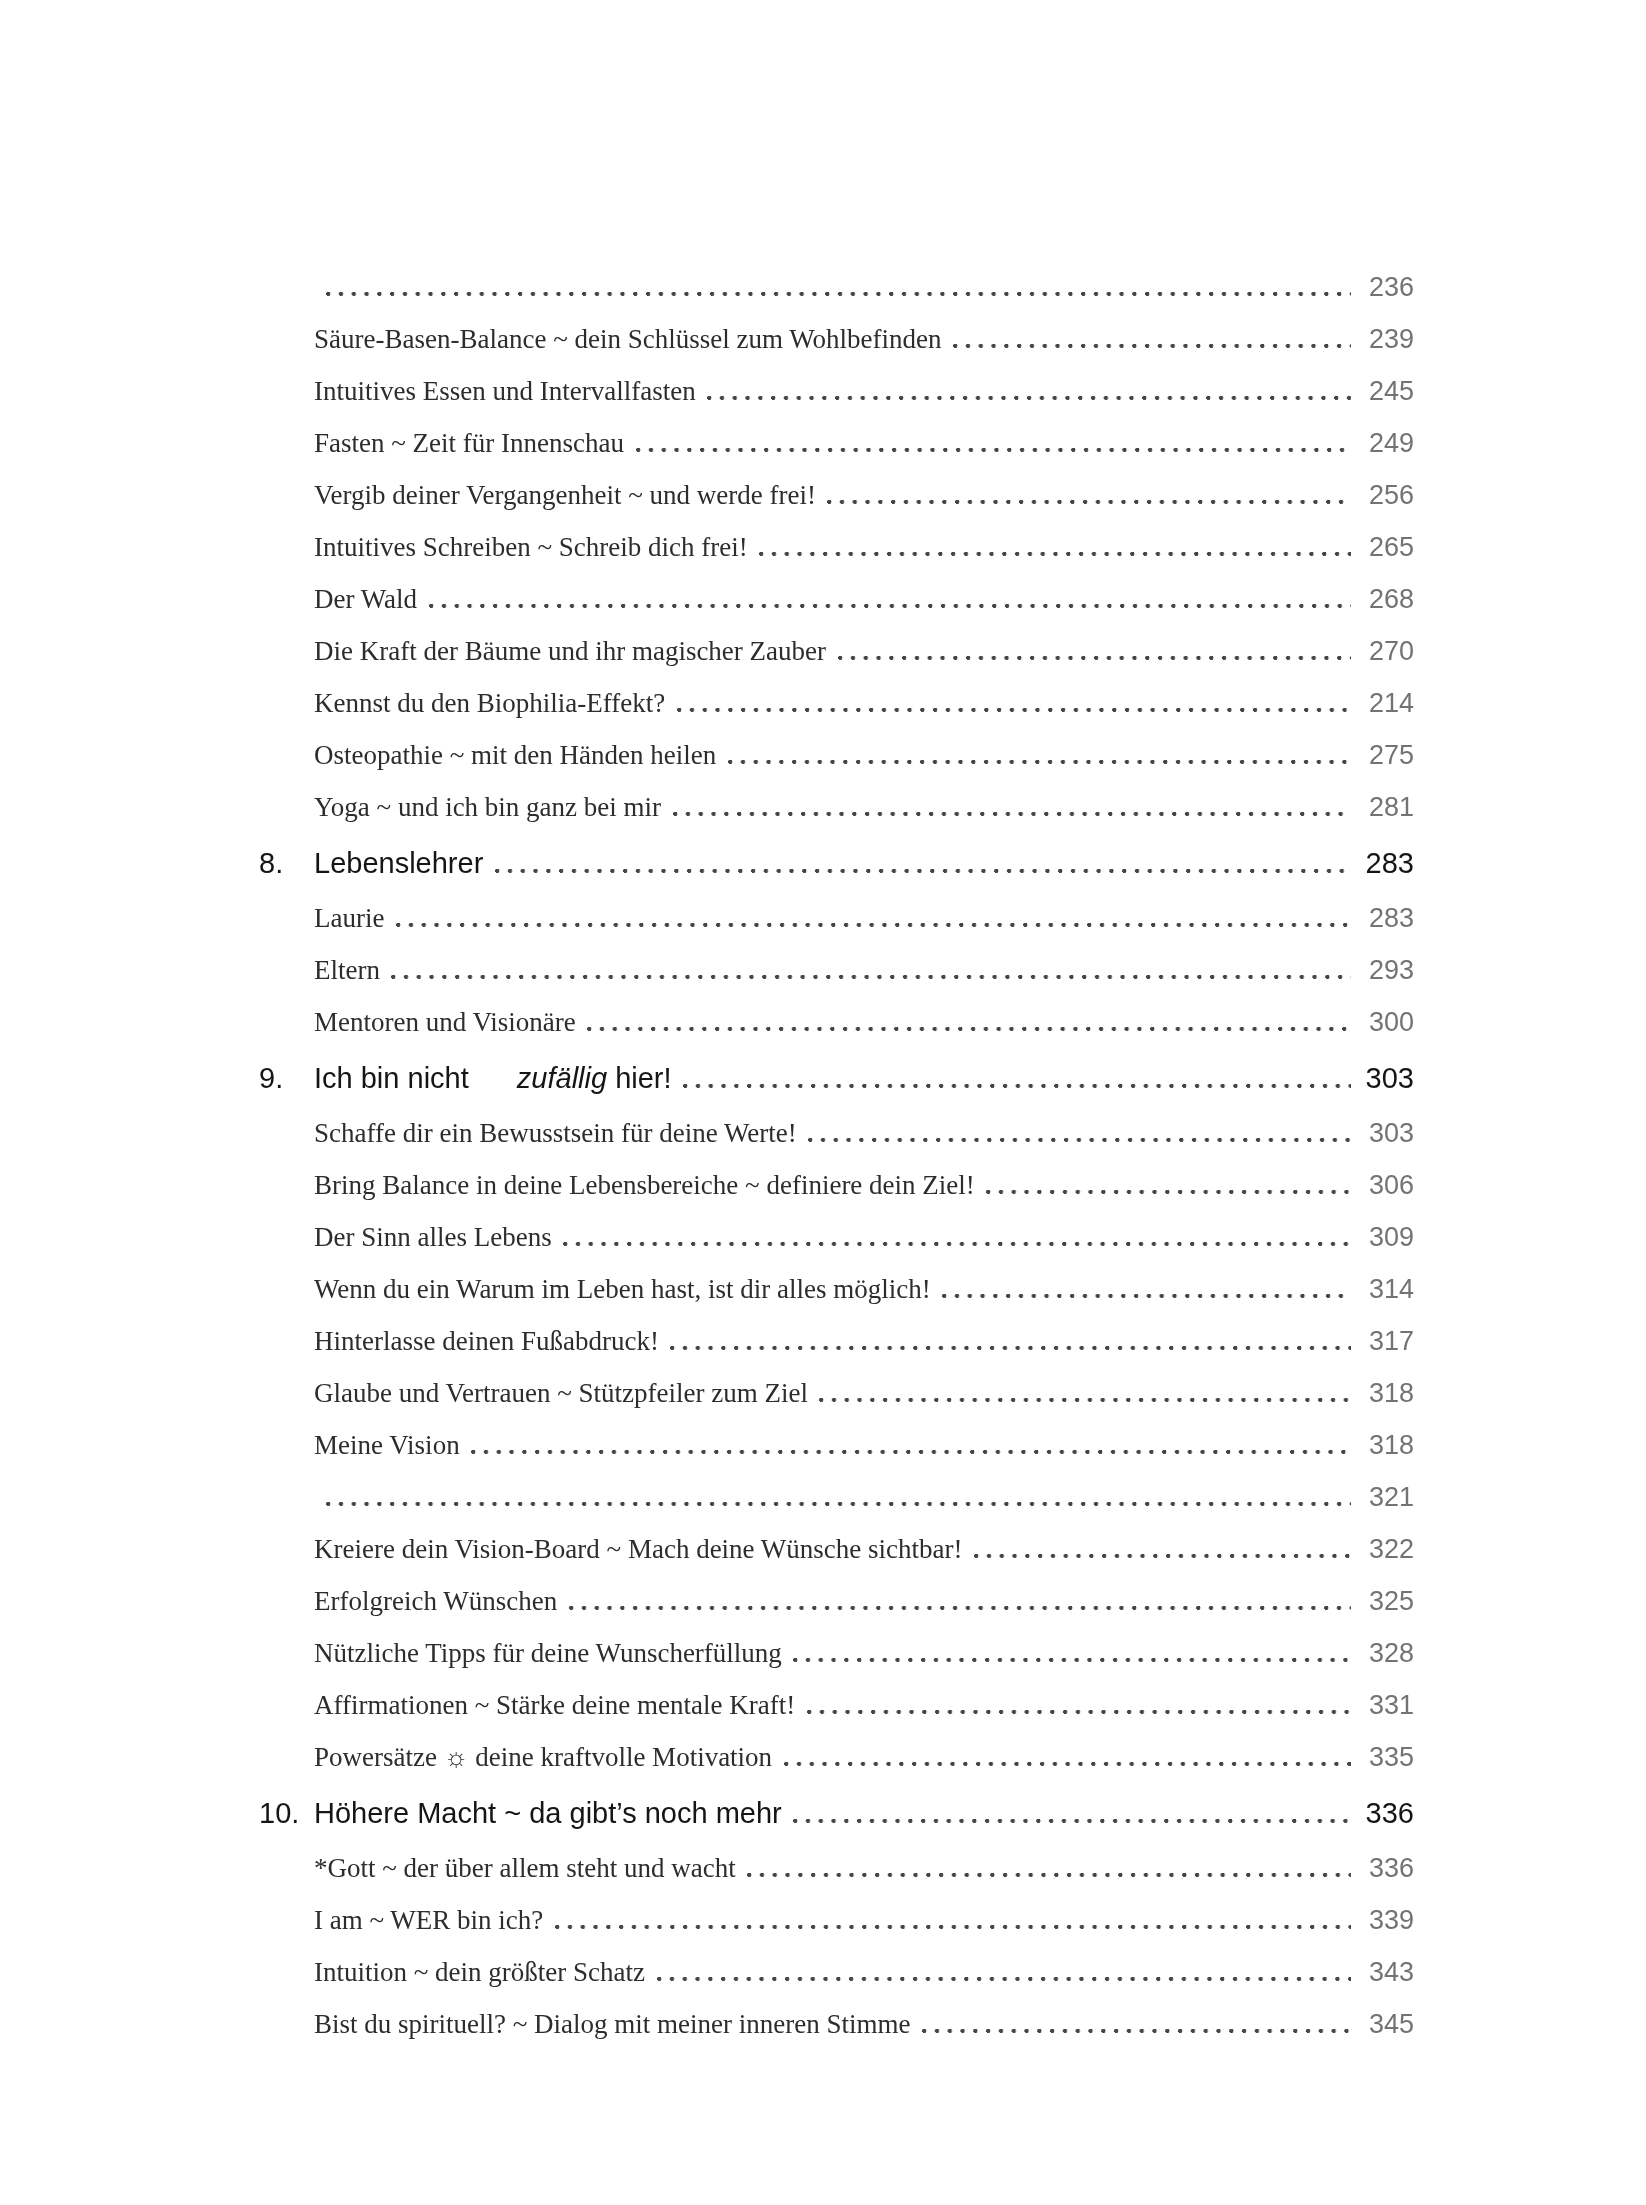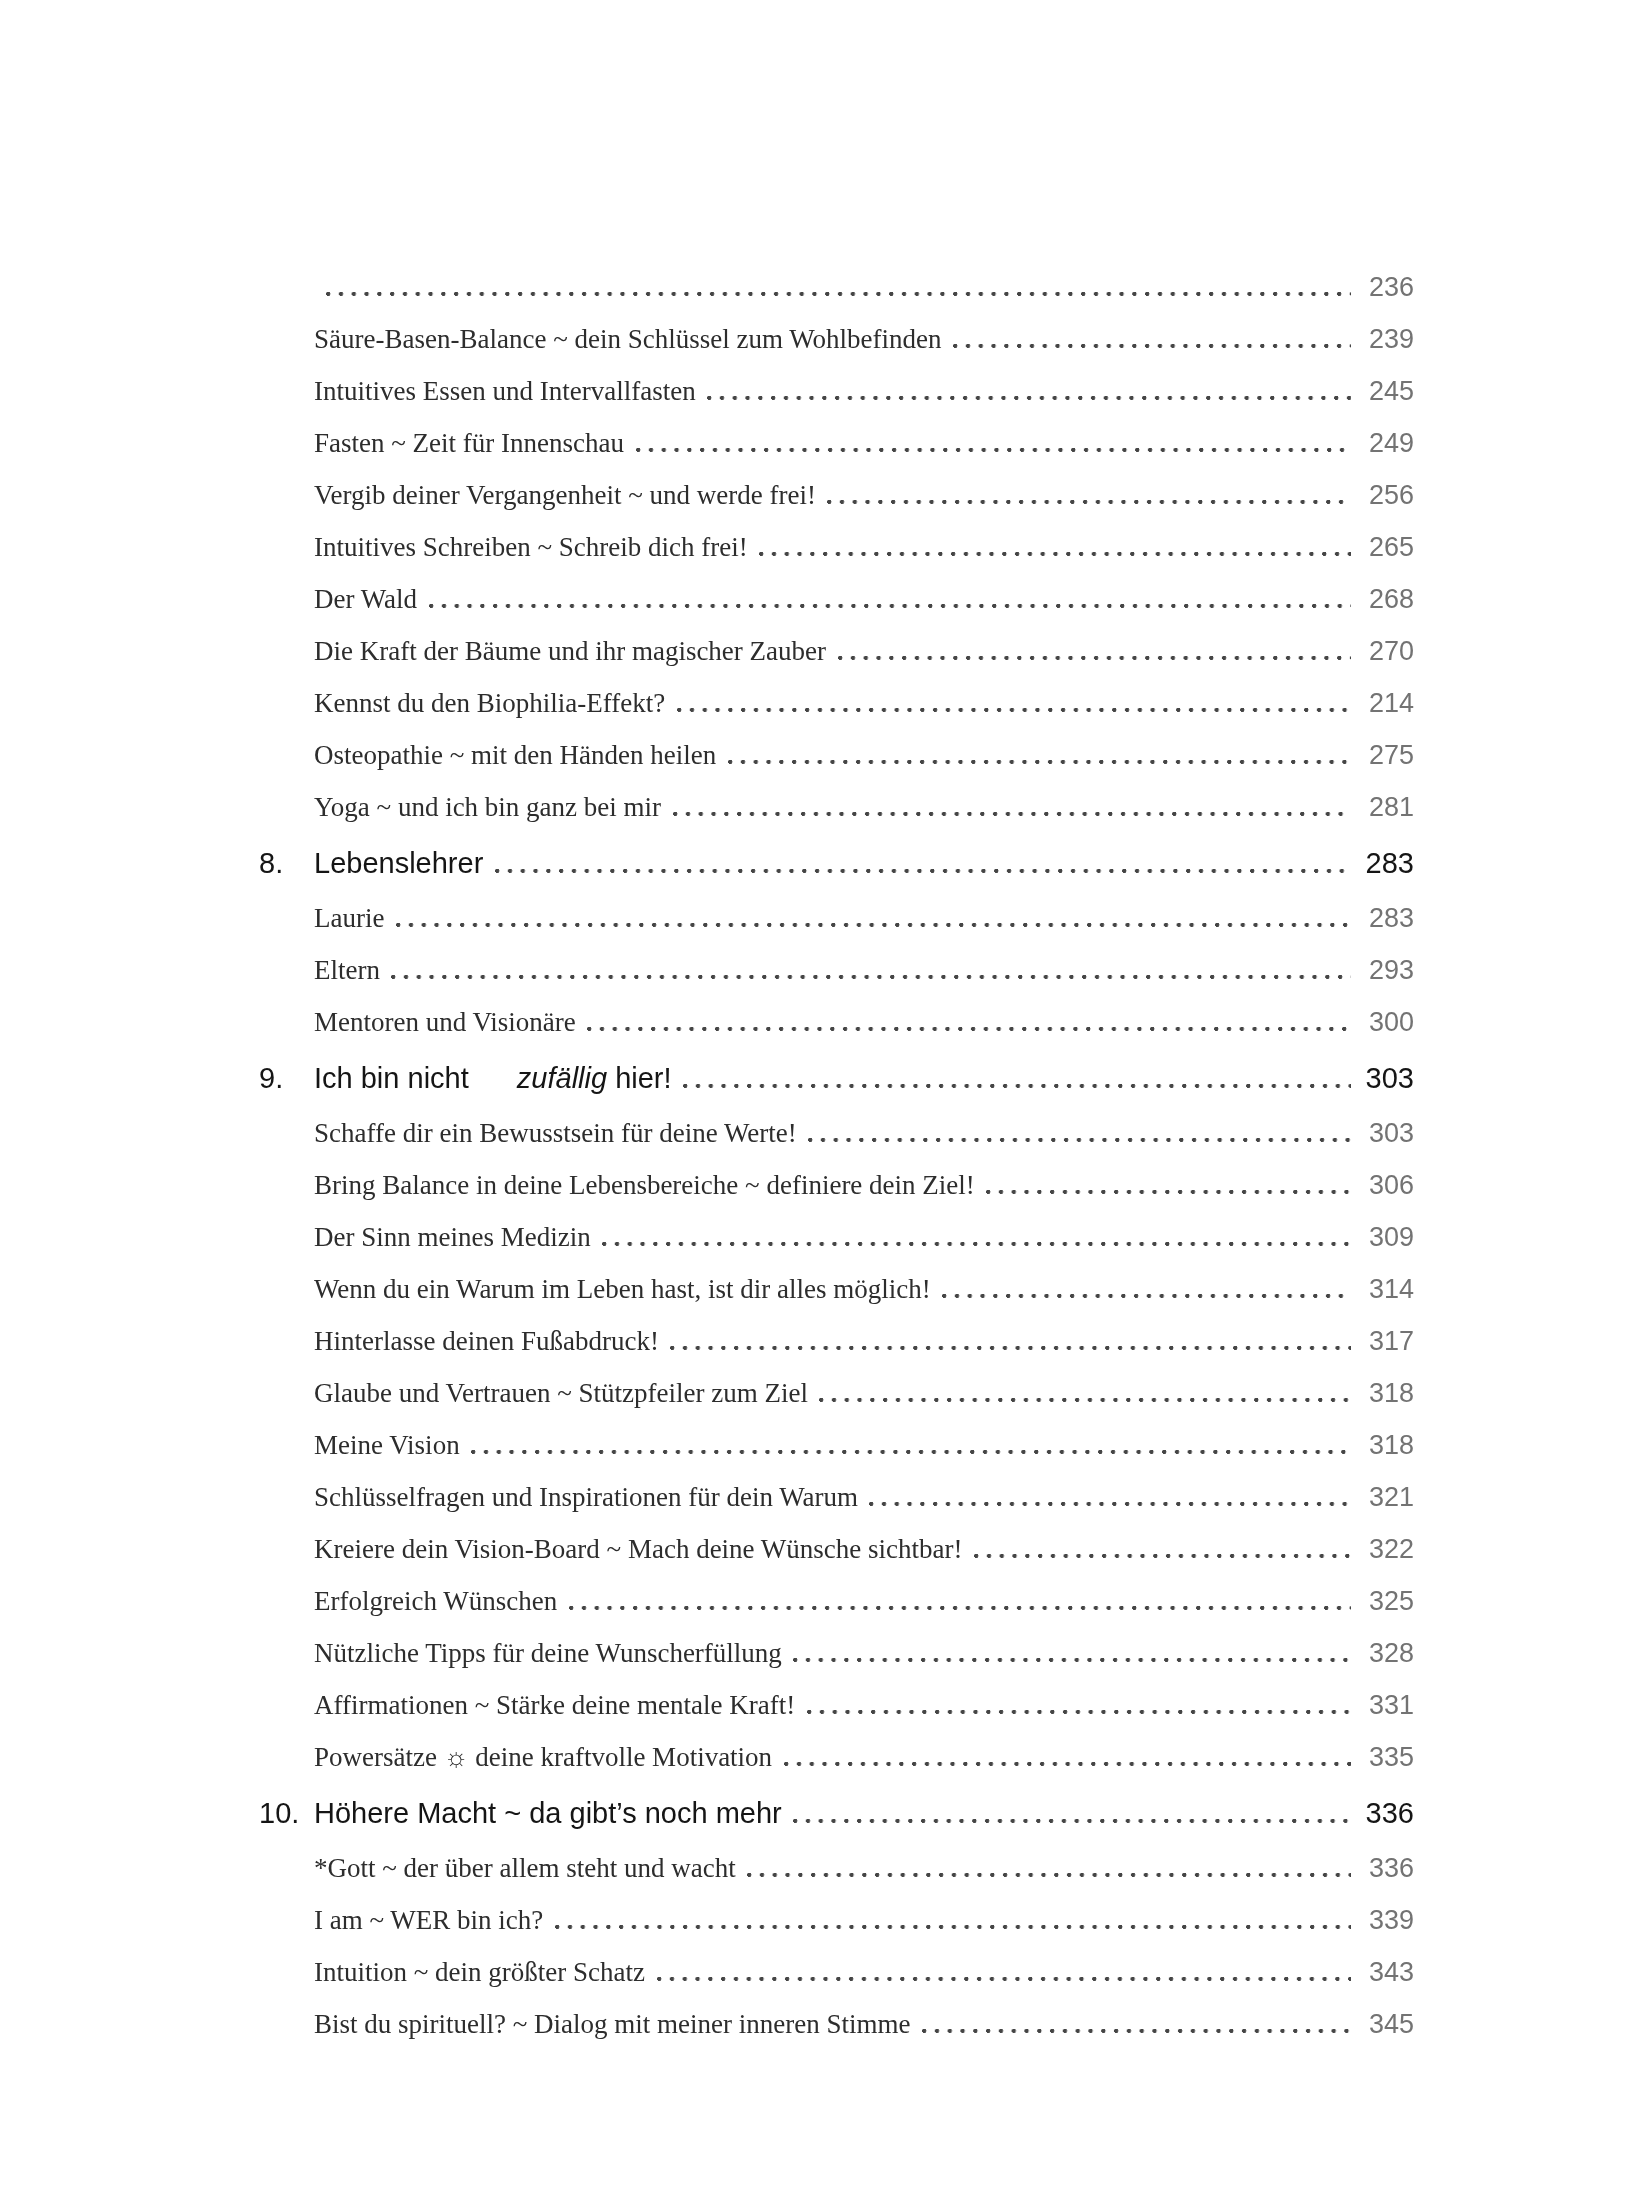--- a/index.html
+++ b/index.html
@@ -176,21 +176,21 @@
     <span class="pagenum">303</span>
   </div>
     <div class="row sub">
     <span class="num"></span>
     <span class="title">Bring Balance in deine Lebensbereiche ~ definiere dein Ziel!</span>
     <span class="leader"></span>
     <span class="pagenum">306</span>
   </div>
     <div class="row sub">
     <span class="num"></span>
-    <span class="title">Der Sinn meines Medizin</span>
+    <span class="title">Der Sinn alles Lebens</span>
     <span class="leader"></span>
     <span class="pagenum">309</span>
   </div>
     <div class="row sub">
     <span class="num"></span>
     <span class="title">Wenn du ein Warum im Leben hast, ist dir alles möglich!</span>
     <span class="leader"></span>
     <span class="pagenum">314</span>
   </div>
     <div class="row sub">
@@ -206,21 +206,20 @@
     <span class="pagenum">318</span>
   </div>
     <div class="row sub">
     <span class="num"></span>
     <span class="title">Meine Vision</span>
     <span class="leader"></span>
     <span class="pagenum">318</span>
   </div>
     <div class="row sub">
     <span class="num"></span>
-    <span class="title">Schlüsselfragen und Inspirationen für dein Warum</span>
     <span class="leader"></span>
     <span class="pagenum">321</span>
   </div>
     <div class="row sub">
     <span class="num"></span>
     <span class="title">Kreiere dein Vision-Board ~ Mach deine Wünsche sichtbar!</span>
     <span class="leader"></span>
     <span class="pagenum">322</span>
   </div>
     <div class="row sub">

